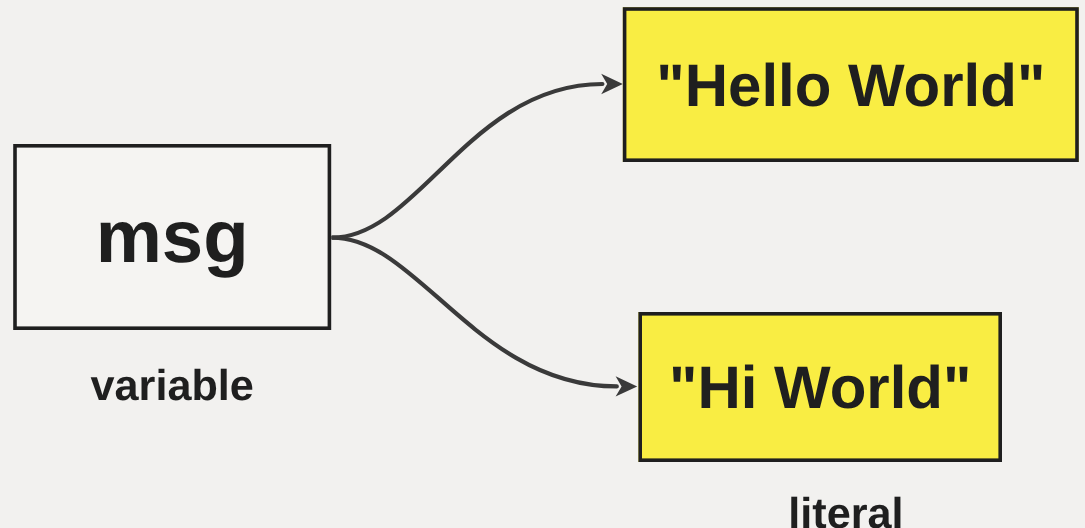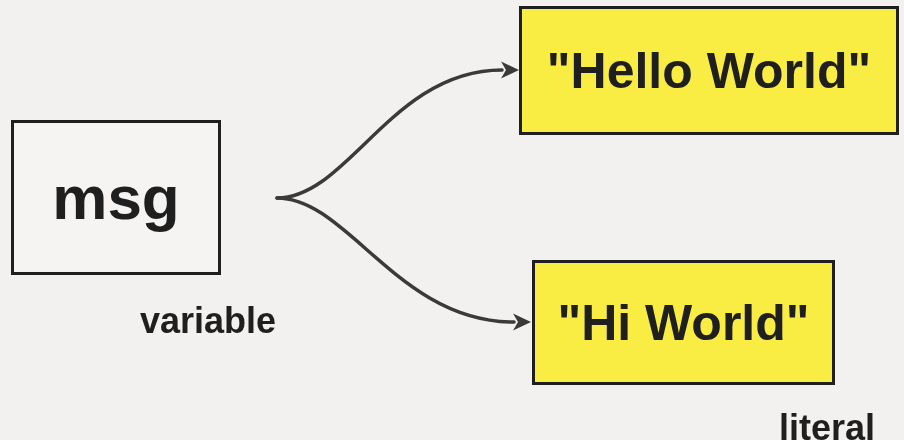--- a/index.html
+++ b/index.html
@@ -28,21 +28,21 @@
     box-sizing: border-box;
     display: flex;
     align-items: center;
     justify-content: center;
     color: var(--text);
     font-weight: 700;
   }
   .variable-box {
     left: 11px;
     top: 120px;
-    width: 210px;
+    width: 265px;
     height: 155px;
     border: 3px solid var(--border);
     background: var(--node-fill);
     font-size: 62px;
   }
   .literal-box {
     background: var(--literal-fill);
     border: 3.5px solid var(--border);
     font-size: 50px;
   }
@@ -57,21 +57,21 @@
     top: 260px;
     width: 303px;
     height: 125px;
   }
   .caption {
     position: absolute;
     color: var(--text);
     font-weight: 700;
     font-size: 36px;
     line-height: 1;
-    text-align: right;
+    text-align: center;
   }
   .caption.variable {
     left: 11px;
     top: 303px;
     width: 265px;
   }
   .caption.literal {
     left: 535px;
     top: 410px;
     width: 340px;

